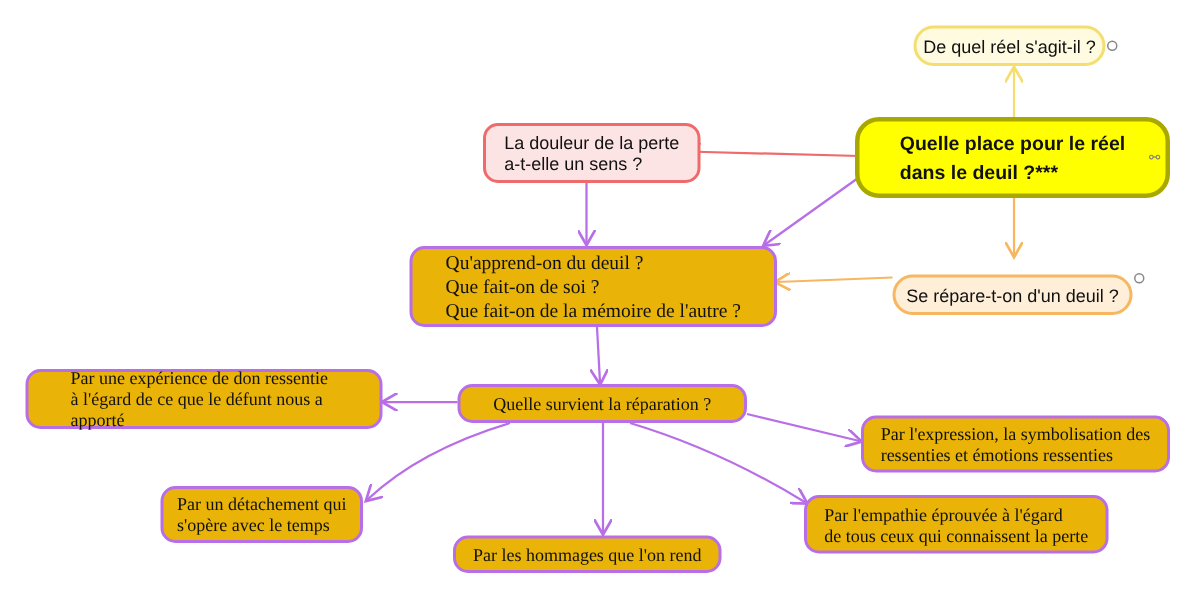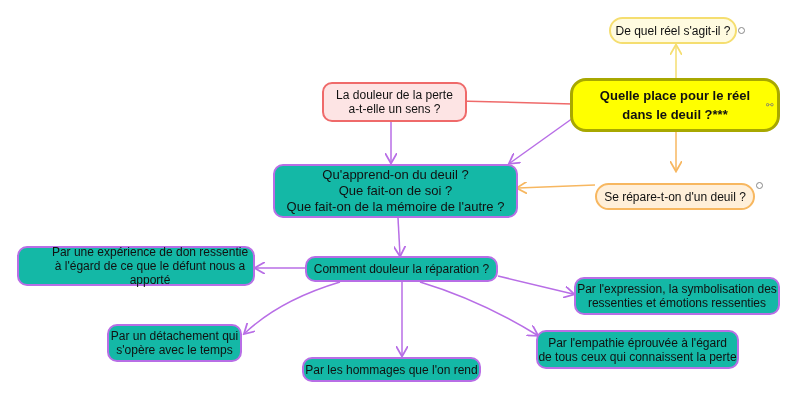--- a/index.html
+++ b/index.html
@@ -1,21 +1,21 @@
 <!DOCTYPE html>
 <html><head>
 <meta charset="utf-8">
 <style>
   html, body { margin:0; padding:0; }
   body { width:800px; height:400px; background:#ffffff; position:relative; overflow:hidden;
          font-family:"Liberation Sans", sans-serif; }
   svg.edges { position:absolute; left:0; top:0; width:800px; height:400px; }
   .node { position:absolute; box-sizing:border-box; display:flex; align-items:center; justify-content:center;
-          text-align:center; color:#111; font-size:12px; line-height:14px; white-space:pre-line; }
-  .purple { background:#14b8a6; border:2px solid #b86ee6; border-radius:10px; }
+          text-align:left; color:#111; font-size:12px; line-height:14px; white-space:pre-line; }
+  .purple { background:#eab308; border:2px solid #b86ee6; border-radius:10px;font-family:Liberation Serif, serif; }
   .root { background:#ffff00; border:3px solid #a8a800; border-radius:16px; font-weight:bold; font-size:13px; line-height:19px; }
   .red { background:#fde4e4; border:2px solid #ef6a6a; border-radius:10px; }
   .yellow { background:#fffbe0; border:2px solid #f5de70; border-radius:14px; }
   .orange { background:#ffefd9; border:2px solid #f7b760; border-radius:14px; }
   .dot { position:absolute; width:5px; height:5px; border:1px solid #888; border-radius:50%; background:#fff; }
   .pin { position:absolute; font-size:9px; color:#777; }
 </style>
 </head>
 <body>
 
@@ -70,21 +70,21 @@
 <div class="node red" style="left:322px;top:82px;width:145px;height:40px;">La douleur de la perte
 a-t-elle un sens ?</div>
 
 <div class="node orange" style="left:595px;top:183px;width:160px;height:27px;">Se répare-t-on d'un deuil ?</div>
 <span class="dot" style="left:756px;top:182px;"></span>
 
 <div class="node purple" style="left:273px;top:164px;width:245px;height:54px;font-size:13px;line-height:16px;">Qu'apprend-on du deuil ?
 Que fait-on de soi ?
 Que fait-on de la mémoire de l'autre ?</div>
 
-<div class="node purple" style="left:305px;top:256px;width:193px;height:26px;">Comment douleur la réparation ?</div>
+<div class="node purple" style="left:305px;top:256px;width:193px;height:26px;">Quelle survient la réparation ?</div>
 
 <div class="node purple" style="left:17px;top:246px;width:238px;height:40px;padding-left:28px;">Par une expérience de don ressentie
 à l'égard de ce que le défunt nous a apporté</div>
 
 <div class="node purple" style="left:107px;top:324px;width:135px;height:38px;">Par un détachement qui
 s'opère avec le temps</div>
 
 <div class="node purple" style="left:302px;top:357px;width:179px;height:25px;">Par les hommages que l'on rend</div>
 
 <div class="node purple" style="left:536px;top:330px;width:203px;height:39px;">Par l'empathie éprouvée à l'égard

